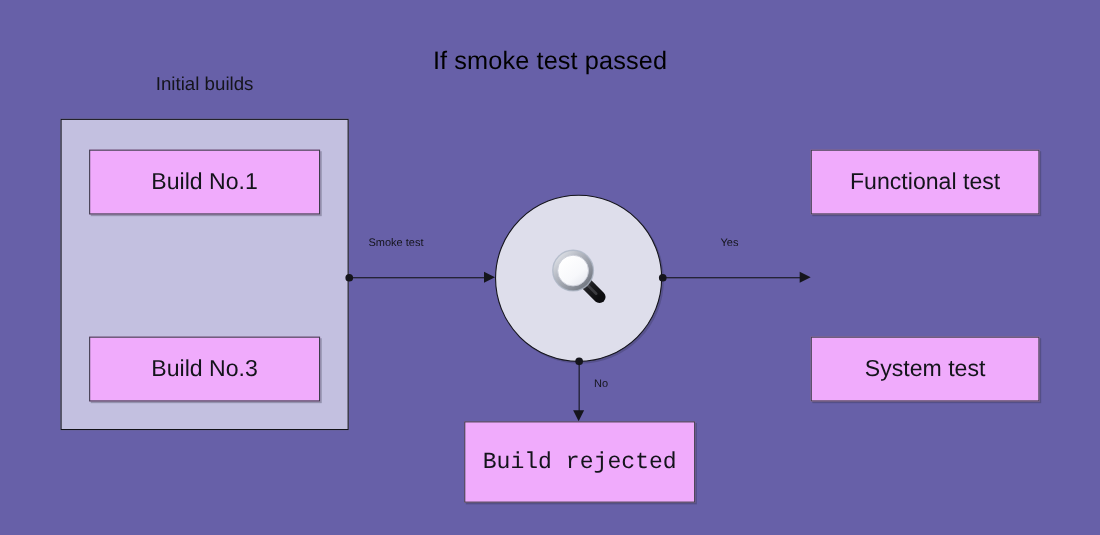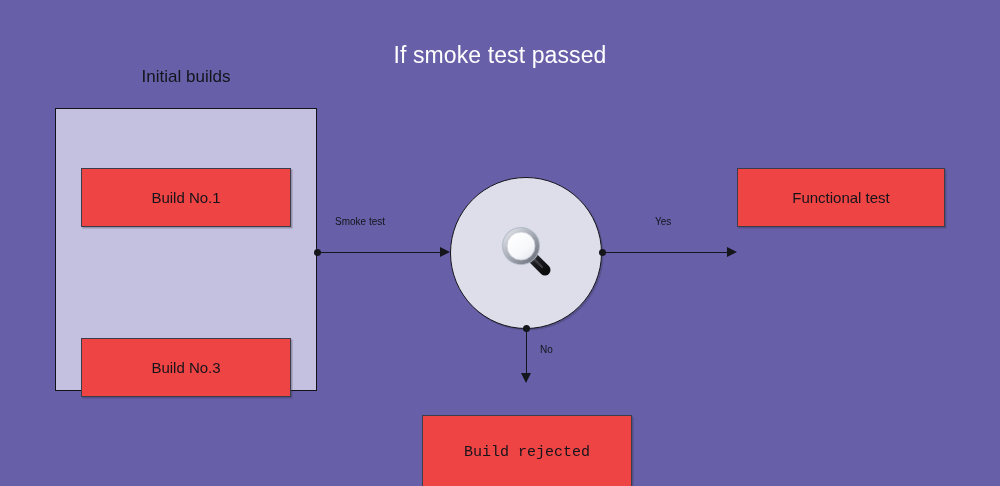--- a/index.html
+++ b/index.html
@@ -20,21 +20,21 @@
   }
 
   
   .diagram-title {
     position: absolute;
     left: 0;
     top: 42px;
     width: 1000px;
     text-align: center;
     font-size: 23px;
-    color: #ffffff;
+    color: #000000;
     letter-spacing: 0.1px;
     white-space: nowrap;
   }
   .group-label {
     position: absolute;
     left: 55px;
     top: 67px;
     width: 262px;
     text-align: center;
     font-size: 17px;
@@ -48,32 +48,31 @@
     left: 55px;
     top: 108px;
     width: 262px;
     height: 283px;
     background: #c3c0e0;
     border: 1.6px solid #121218;
     box-sizing: border-box;
   }
   .node-box {
     position: absolute;
-    background: #ef4444;
+    background: #f0abfc;
     border: 1.3px solid #3c3c4a;
     box-sizing: border-box;
     display: flex;
     align-items: center;
     justify-content: center;
-    font-size: 15px;
+    font-size: 21px;
     color: #14141b;
     box-shadow: 1.5px 1.5px 0 rgba(40,40,60,0.30);
     white-space: pre;
     text-align: center;
-    margin-top: 32px;
   }
   .build-box { left: 81px; width: 210px; height: 59px; }
   .build-1 { top: 136px; }
   .build-2 { top: 221px; }
   .build-3 { top: 306px; }
 
   .test-box { left: 737px; width: 208px; height: 59px; }
   .test-1 { top: 136px; }
   .test-2 { top: 221px; }
   .test-3 { top: 306px; }
@@ -193,16 +192,17 @@
   <div class="edge-line edge-h" style="left:602px; top:251.5px; width:126px;"></div>
   <div class="arrow-head arrow-right" style="left:727px; top:247px;"></div>
   <div class="edge-label" style="left:655px; top:216px;">Yes</div>
 
   <div class="edge-dot" style="left:523px; top:325px;"></div>
   <div class="edge-line edge-v" style="left:525.5px; top:328px; height:46px;"></div>
   <div class="arrow-head arrow-down" style="left:521px; top:373px;"></div>
   <div class="edge-label" style="left:540px; top:344px;">No</div>
 
   <div class="node-box test-box test-1">Functional test</div>
+  <div class="node-box test-box test-3">System test</div>
 
   <div class="node-box reject-box">Build rejected</div>
 
 </div>
 
 </body></html>

